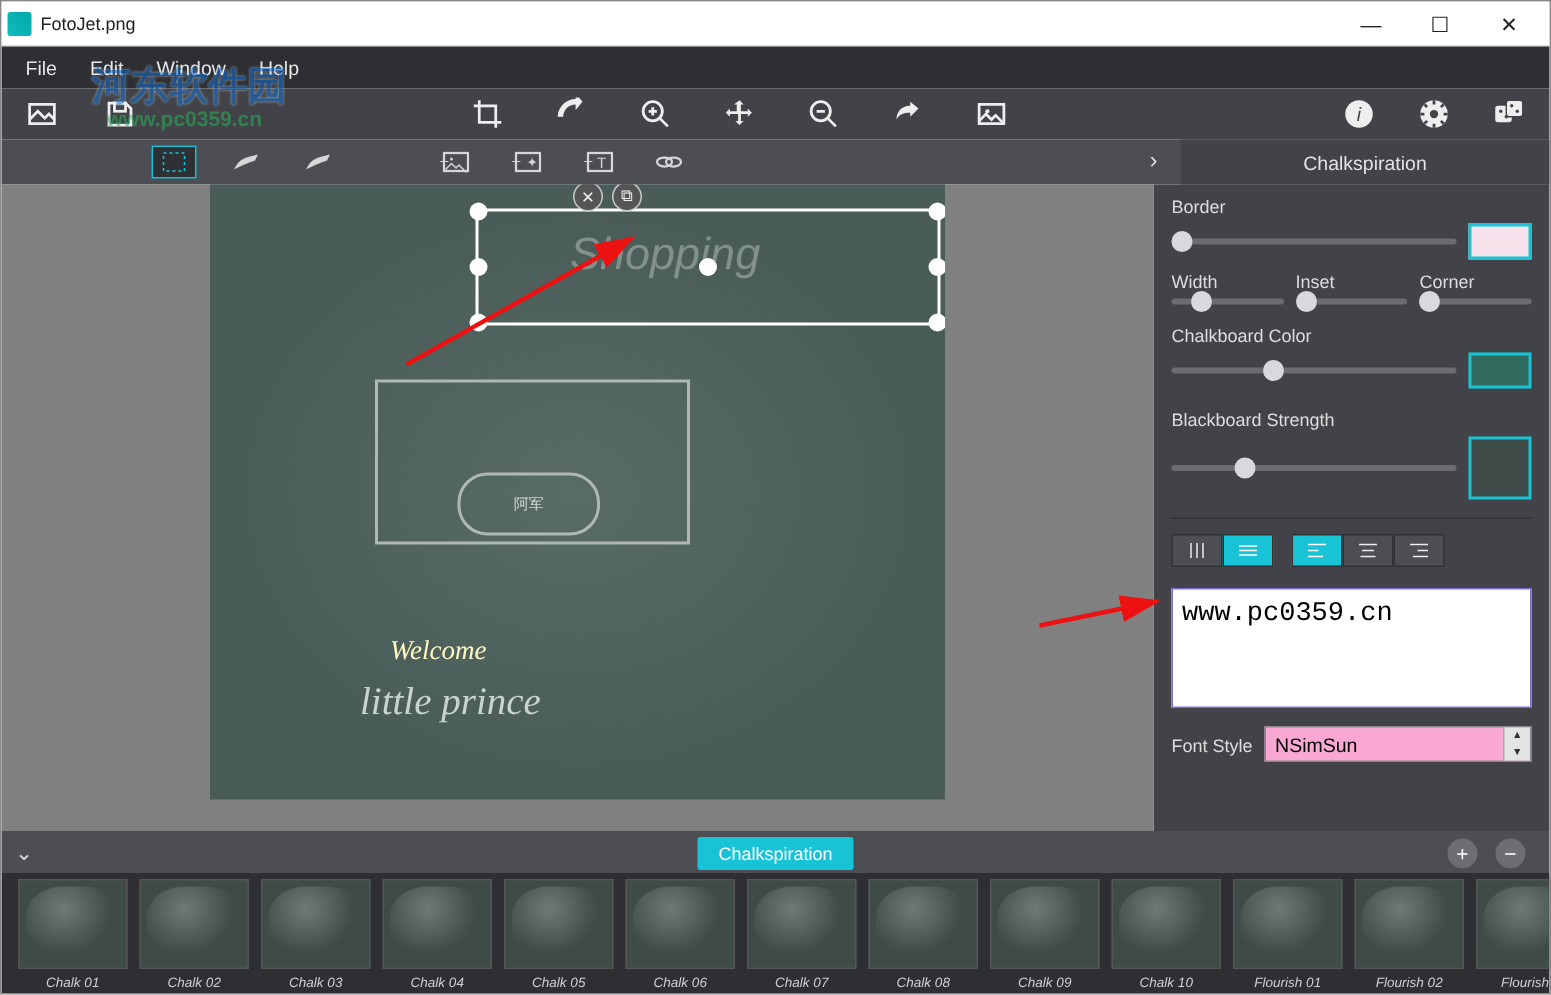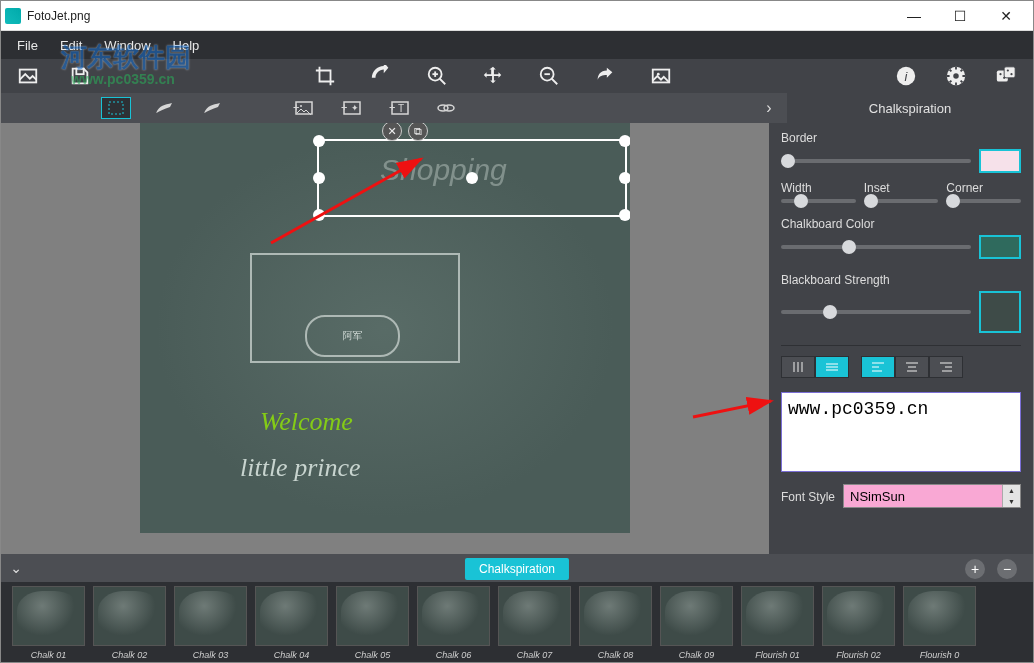--- a/index.html
+++ b/index.html
@@ -29,21 +29,21 @@
   .row2 .tool{width:30px;height:22px;display:flex;align-items:center;justify-content:center;cursor:pointer;}
   .row2 .tool svg{fill:#d6d6d6;}
   .row2 .midgap{flex:1;}
   .row2 .chev{width:36px;display:flex;align-items:center;justify-content:center;color:#ddd;font-size:16px;cursor:pointer;}
   .row2 .paneltitle{width:246px;background:#414348;color:#e2e2e2;font-size:13px;display:flex;align-items:center;justify-content:center;}
   
   .main{display:flex;height:431px;}
   .canvas-wrap{flex:1;background:#808080;display:flex;align-items:flex-start;justify-content:center;padding-top:0;position:relative;}
   .canvas{width:490px;height:410px;background:#4a5c58;margin-top:0;position:relative;overflow:hidden;}
   .chalk-oval{position:absolute;left:14px;top:14px;right:14px;bottom:14px;border-radius:50%;background:radial-gradient(ellipse at center,#5a6d68 0%,#4a5c58 70%);opacity:0.9;}
-  .chalk-txt1{position:absolute;left:120px;top:284px;color:#84cc16;font-family:"Brush Script MT",cursive;font-style:italic;font-size:26px;}
+  .chalk-txt1{position:absolute;left:120px;top:300px;color:#fef9c3;font-family:"Brush Script MT",cursive;font-style:italic;font-size:18px;}
   .chalk-txt2{position:absolute;left:100px;top:330px;color:#c8d4cf;font-family:"Brush Script MT",cursive;font-style:italic;font-size:26px;}
   .chalk-rect{position:absolute;left:110px;top:130px;width:210px;height:110px;border:2px solid #aeb9b5;}
   .chalk-badge{position:absolute;left:165px;top:167px;width:95px;height:42px;border:2px solid #aeb9b5;border-radius:20px;display:flex;align-items:center;justify-content:center;color:#cfd8d4;font-size:10px;margin-top:25px;}
   
   .selbox{position:absolute;left:177px;top:16px;width:310px;height:78px;border:2px solid #fff;}
   .handle{position:absolute;width:12px;height:12px;background:#fff;border-radius:50%;margin:-6px;}
   .h-tl{left:0;top:0;} .h-tr{right:0;top:0;} .h-bl{left:0;bottom:0;} .h-br{right:0;bottom:0;}
   .h-ml{left:0;top:50%;} .h-mr{right:0;top:50%;}
   .h-cen{left:50%;top:50%;}
   .selbtns{position:absolute;left:50%;top:-20px;transform:translateX(-90px);display:flex;gap:6px;}
@@ -432,20 +432,24 @@
     <div class="thumb">
       <div class="img"></div>
       <div class="lbl">Chalk 08</div>
     </div>
     <div class="thumb">
       <div class="img"></div>
       <div class="lbl">Chalk 09</div>
     </div>
     <div class="thumb">
       <div class="img"></div>
+      <div class="lbl">Chalk 10</div>
+    </div>
+    <div class="thumb">
+      <div class="img"></div>
       <div class="lbl">Flourish 01</div>
     </div>
     <div class="thumb">
       <div class="img"></div>
       <div class="lbl">Flourish 02</div>
     </div>
     <div class="thumb">
       <div class="img"></div>
       <div class="lbl">Flourish 0</div>
     </div>

